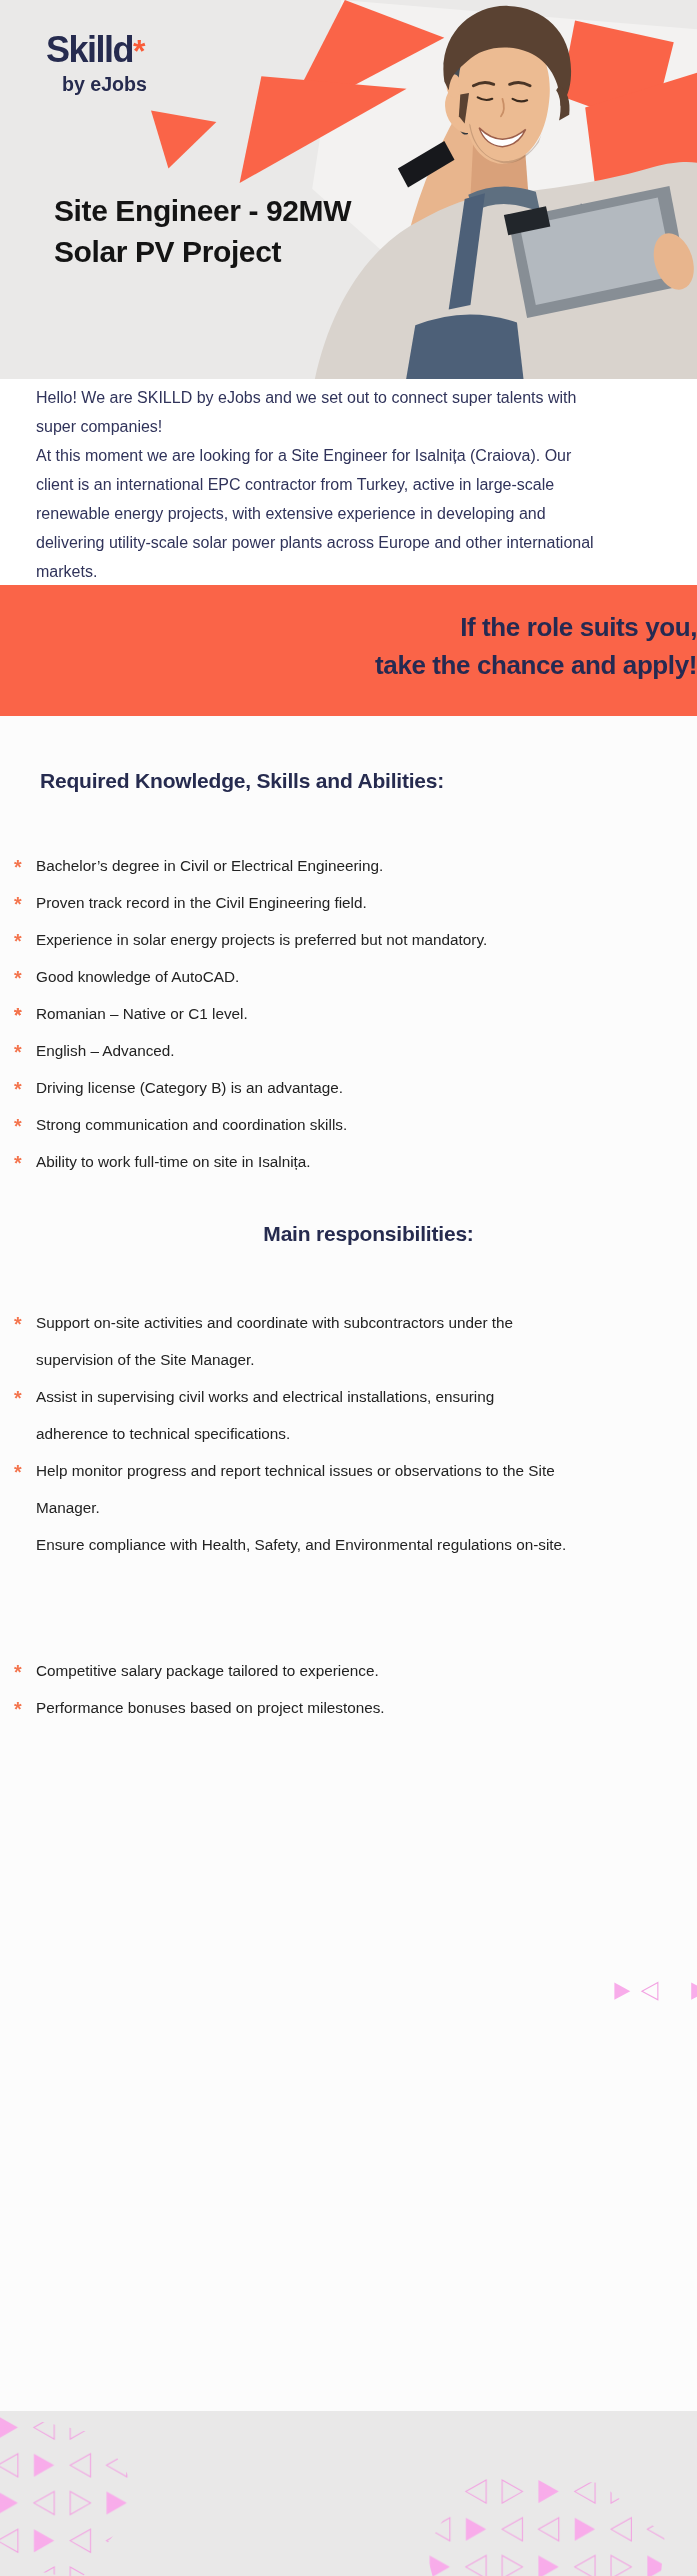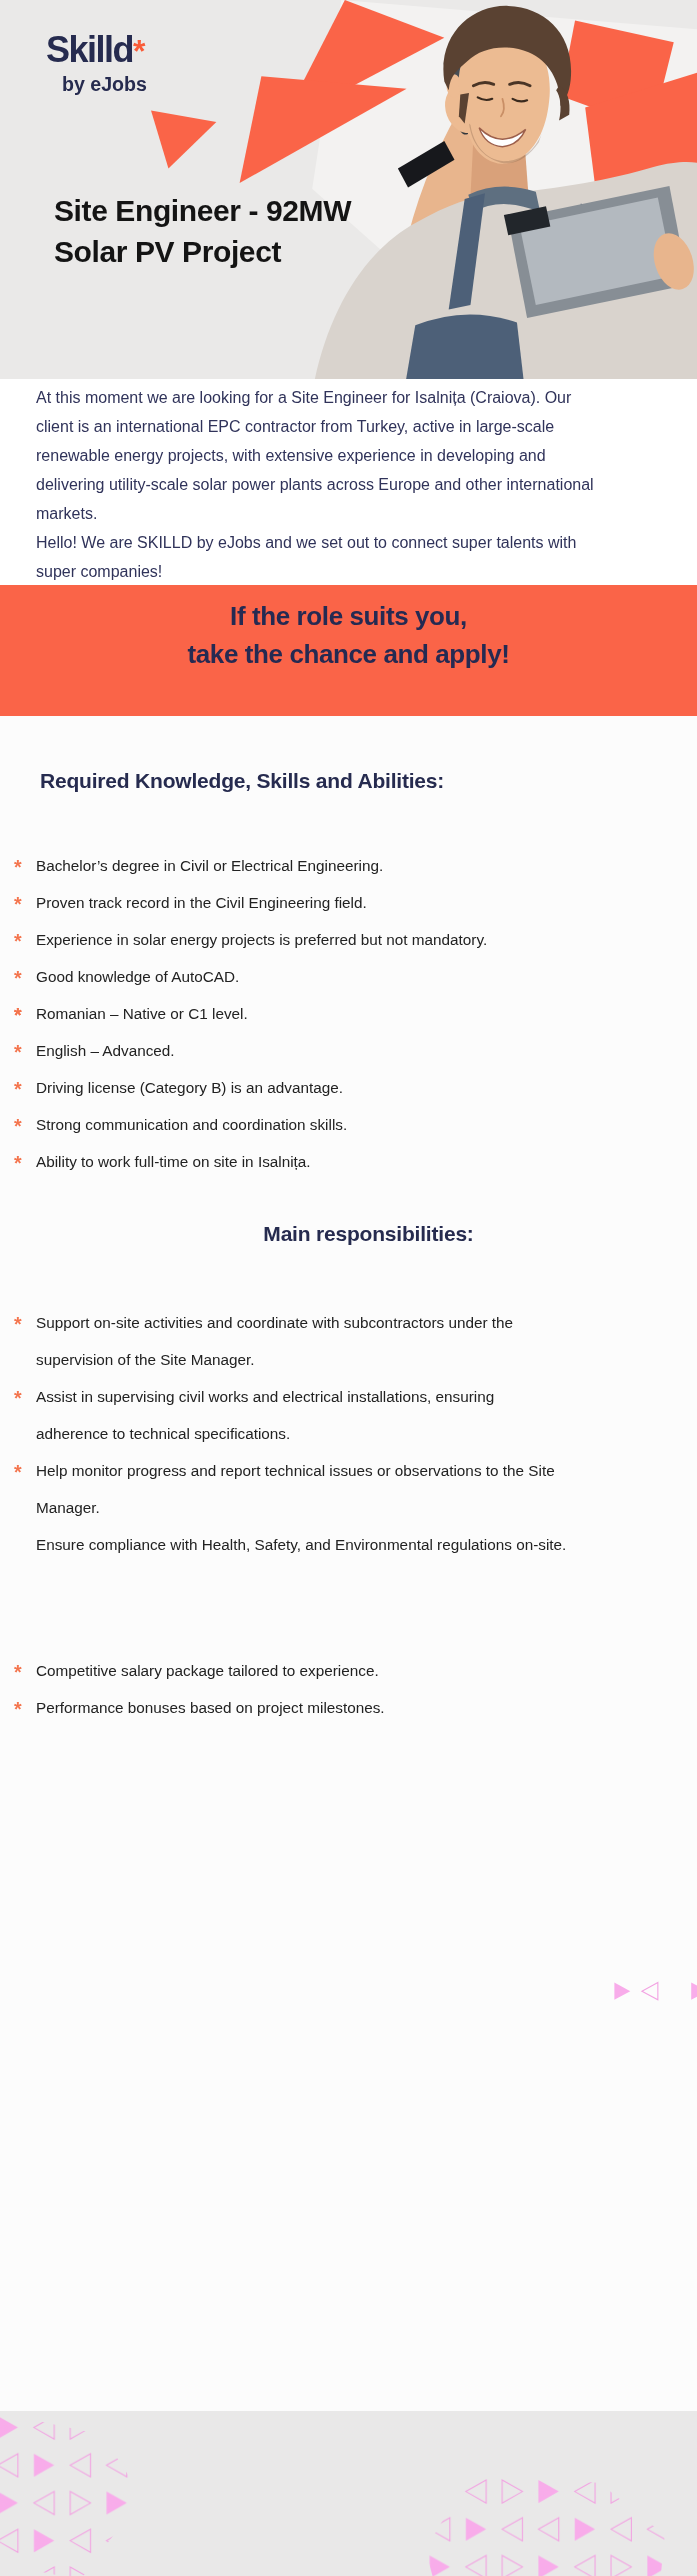--- a/index.html
+++ b/index.html
@@ -19,21 +19,21 @@
   .logo .ast{font-size:32px;font-weight:bold;color:#F95B38;}
   .logo .tag{font-size:19.6px;font-weight:bold;color:var(--navy);margin:7.3px 0 0 16px;letter-spacing:0;}
   .job-title{position:absolute;left:38px;top:174px;margin:16px;font-size:30px;line-height:41px;
     font-weight:bold;color:#141414;letter-spacing:-0.4px;}
   
   .intro{width:697px;height:206px;background:#ffffff;box-sizing:border-box;
     padding:4.4px 44px 0 36px;}
   .intro p{margin:0;font-size:16px;line-height:29px;color:#30335A;white-space:pre-line;}
   
   .banner{width:697px;height:131px;background:var(--orange);box-sizing:border-box;
-    padding-top:12px;text-align:center;}
+    padding-top:23px;text-align:right;}
   .banner div{font-size:26px;line-height:38px;font-weight:bold;color:#252A52;letter-spacing:-0.4px;}
   
   .main{position:relative;width:697px;height:1695px;background:#FCFCFC;box-sizing:border-box;overflow:hidden;}
   .main h2{margin:0 0 0 40px;font-size:21px;line-height:25px;font-weight:bold;
     color:var(--navy);letter-spacing:-0.2px;}
   .main h2.h-know{padding-top:52px;}
   .main h2.h-resp{margin-top:41px;text-align:center;}
   .main h2.h-ben{margin-top:37px;}
   ul.blist{list-style:none;margin:54px 0 0 0;padding:0 29px 0 36px;width:625px;}
   ul.blist.m80{margin-top:58px;}
@@ -134,27 +134,27 @@
 
   <div class="logo">
     <span class="name">Skilld</span><span class="ast">*</span>
     <div class="tag">by eJobs</div>
   </div>
 
   <h1 class="job-title"><span>Site Engineer - 92MW</span><br><span>Solar PV Project</span></h1>
 </div>
 
 <div class="intro">
+  <p>Hello! We are SKILLD by eJobs and we set out to connect super talents with
+super companies!</p>
   <p>At this moment we are looking for a Site Engineer for  Isalnița (Craiova). Our
 client is an international EPC contractor from Turkey, active in large-scale
 renewable energy projects, with extensive experience in developing and
 delivering utility-scale solar power plants across Europe and other international
 markets.</p>
-  <p>Hello! We are SKILLD by eJobs and we set out to connect super talents with
-super companies!</p>
 </div>
 
 <div class="banner">
   <div>If the role suits you,</div>
   <div>take the chance and apply!</div>
 </div>
 
 <div class="main">
 
   <h2 class="h-know">Required Knowledge, Skills and Abilities:</h2>

